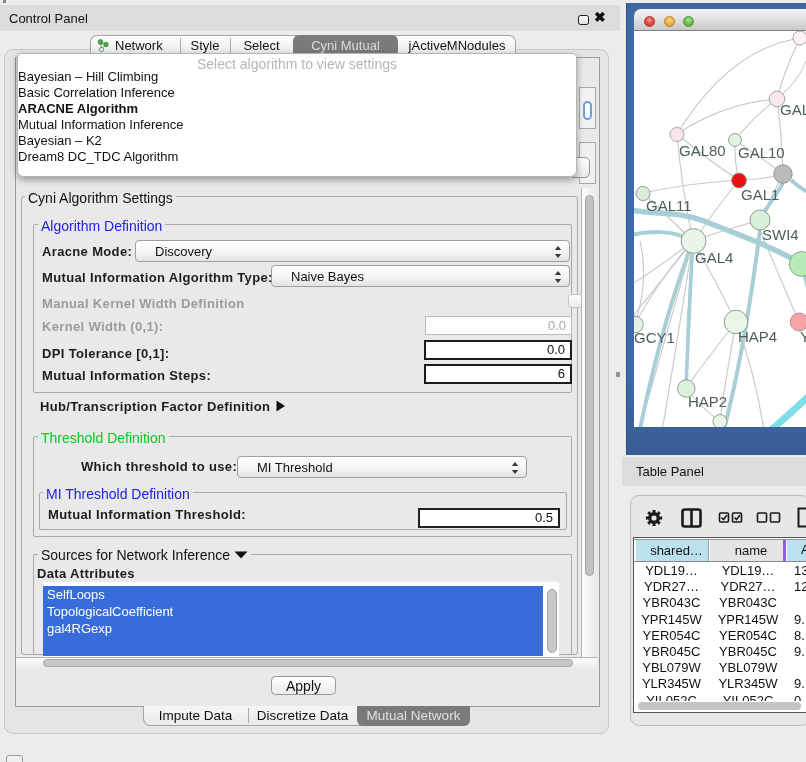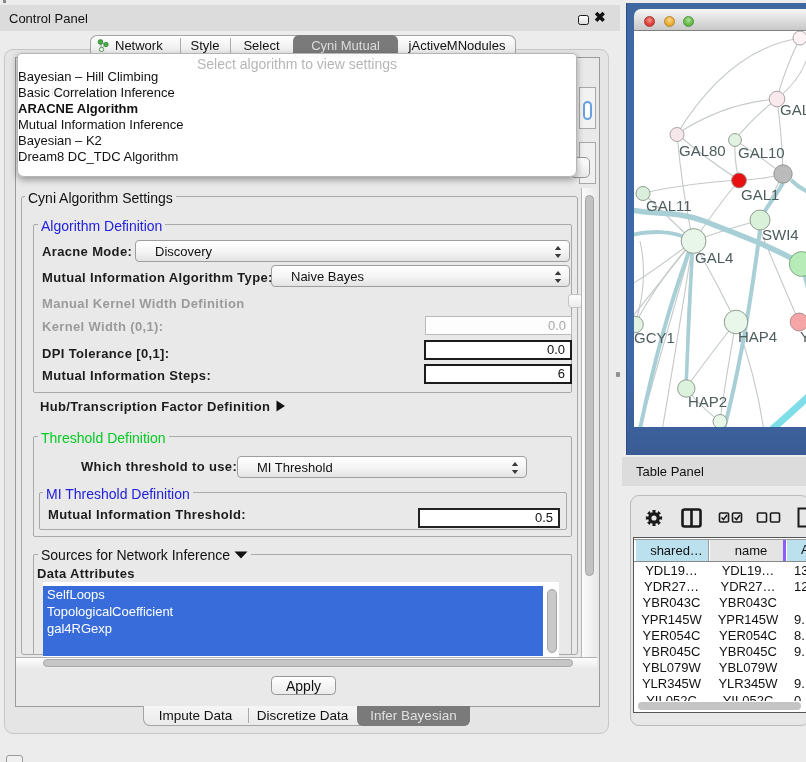--- a/index.html
+++ b/index.html
@@ -128,21 +128,21 @@
 <div class="abs" style="left:16px;top:657px;width:581px;height:11px;background:linear-gradient(180deg,#fdfdfd,#ececec);border-top:1px solid #b2b2b2;"></div>
 <div class="abs" style="left:43px;top:658.5px;width:530px;height:8px;background:#c6c6c6;border:1px solid #a8a8a8;border-radius:4.5px;"></div>
 
 <div class="abs" style="left:271px;top:676px;width:65px;height:19px;border:1px solid #989898;border-radius:4.5px;background:linear-gradient(180deg,#ffffff,#ebebeb);text-align:center;line-height:18px;font-size:14px;color:#111;">Apply</div>
 
 <div class="abs" style="left:143px;top:706px;width:327px;height:20px;border:1px solid #a3a3a3;border-top:none;border-radius:0 0 7px 7px;background:linear-gradient(180deg,#f6f6f6 0%,#eaeaea 100%);"></div>
 <div class="abs" style="left:143px;top:706px;height:20px;font-size:13.5px;color:#111;">
   <div class="abs" style="left:0;top:0;width:105px;height:20px;line-height:20px;text-align:center;">Impute Data</div>
   <div class="abs" style="left:105px;top:2px;width:1px;height:15px;background:#aaa;"></div>
   <div class="abs" style="left:105px;top:0;width:109px;height:20px;line-height:20px;text-align:center;">Discretize Data</div>
-  <div class="abs" style="left:214px;top:0;width:113px;height:20px;line-height:20px;text-align:center;background:#7a7a7a;color:#e0e0e0;border-radius:0 0 6px 6px;">Infer Bayesian</div>
+  <div class="abs" style="left:214px;top:0;width:113px;height:20px;line-height:20px;text-align:center;background:#7a7a7a;color:#e0e0e0;border-radius:0 0 6px 6px;">Mutual Network</div>
 </div>
 
 <div class="abs" style="left:579px;top:87px;width:17px;height:42px;border:1px solid #a8a8a8;background:#f2f2f2;"></div>
 <div class="abs" style="left:583px;top:101px;width:9px;height:19px;border:2.5px solid #6aa1e0;border-radius:5px;background:#fff;"></div>
 <div class="abs" style="left:579px;top:142px;width:17px;height:42px;border:1px solid #a8a8a8;background:#f0f0f0;"></div>
 <div class="abs" style="left:570px;top:157px;width:20px;height:21px;border:1px solid #989898;border-radius:5px;background:linear-gradient(180deg,#fff,#e9e9e9);"></div>
 
 <div class="abs" style="left:17px;top:53px;width:560px;height:124px;background:rgba(255,255,255,0.97);border:1px solid #b5b5b5;border-radius:4px 4px 7px 7px;box-shadow:0 3px 7px rgba(0,0,0,0.35);font-size:13px;color:#111;">
   <div class="abs" style="left:22px;top:30px;color:rgba(80,80,80,0.1);font-size:13px;">Inference Algorithm</div>
   <div class="abs" style="left:0;top:2px;width:100%;text-align:center;color:#b6b6b6;font-size:14px;">Select algorithm to view settings</div>

